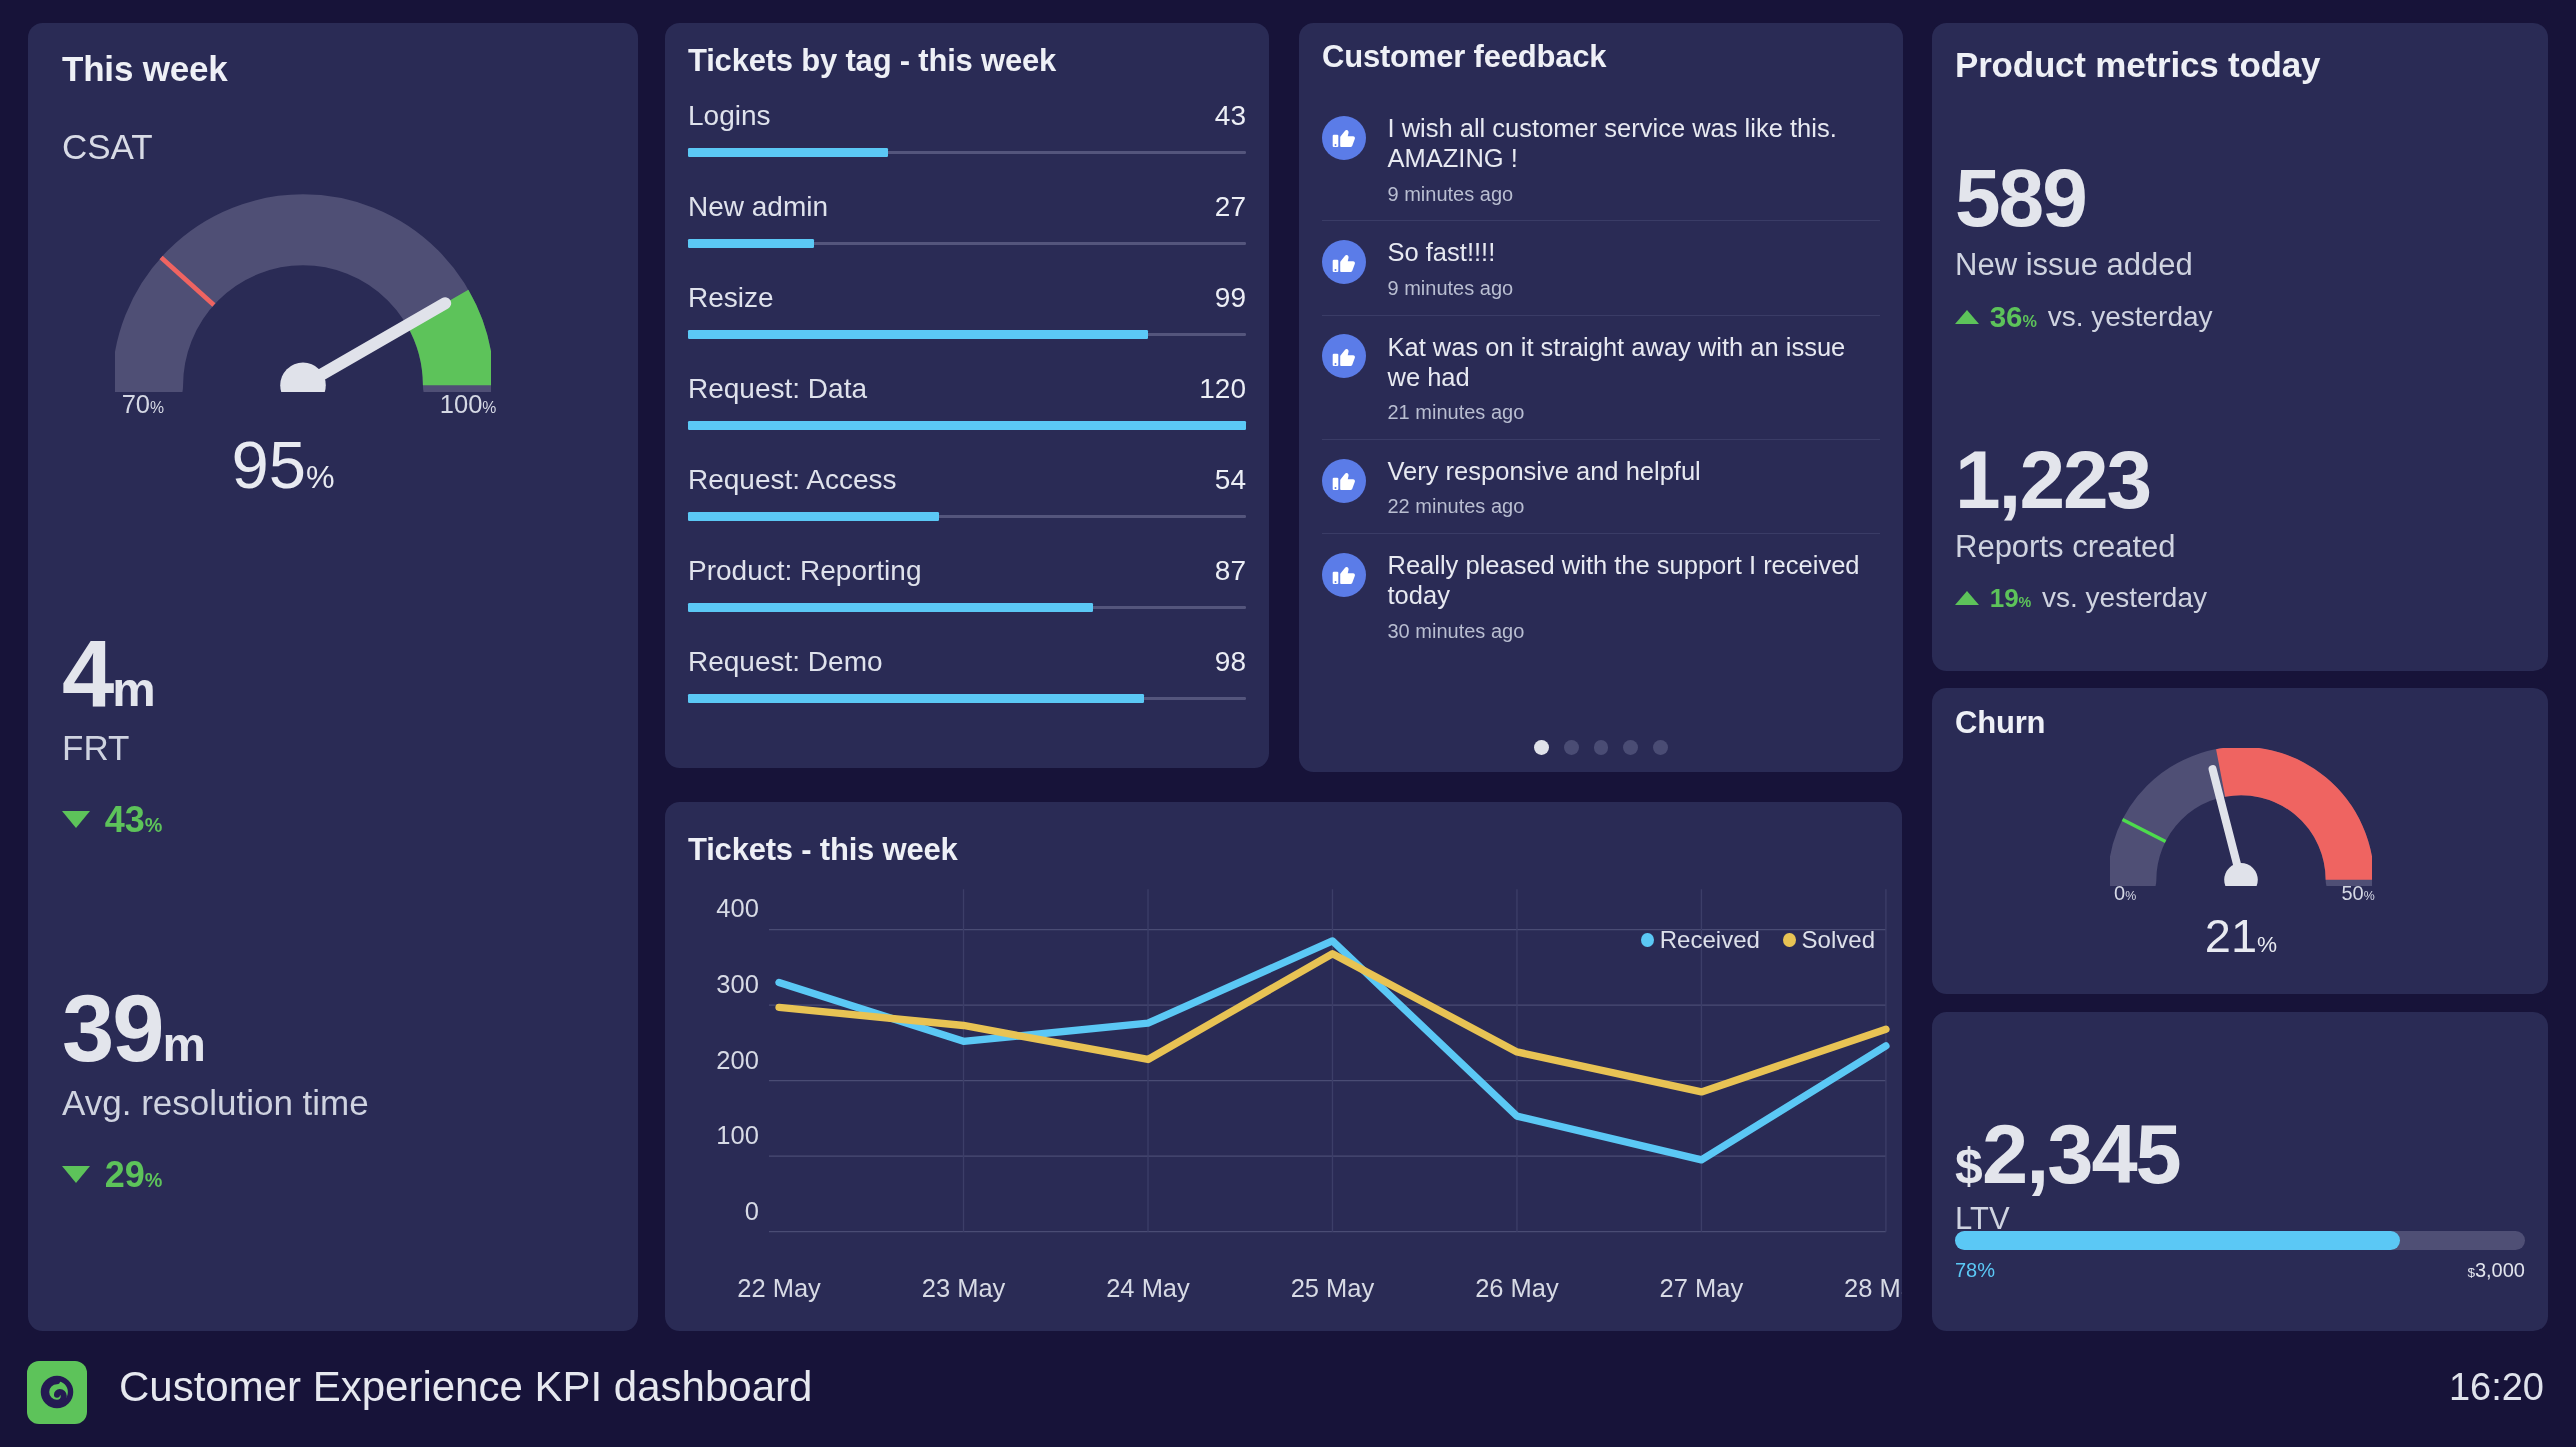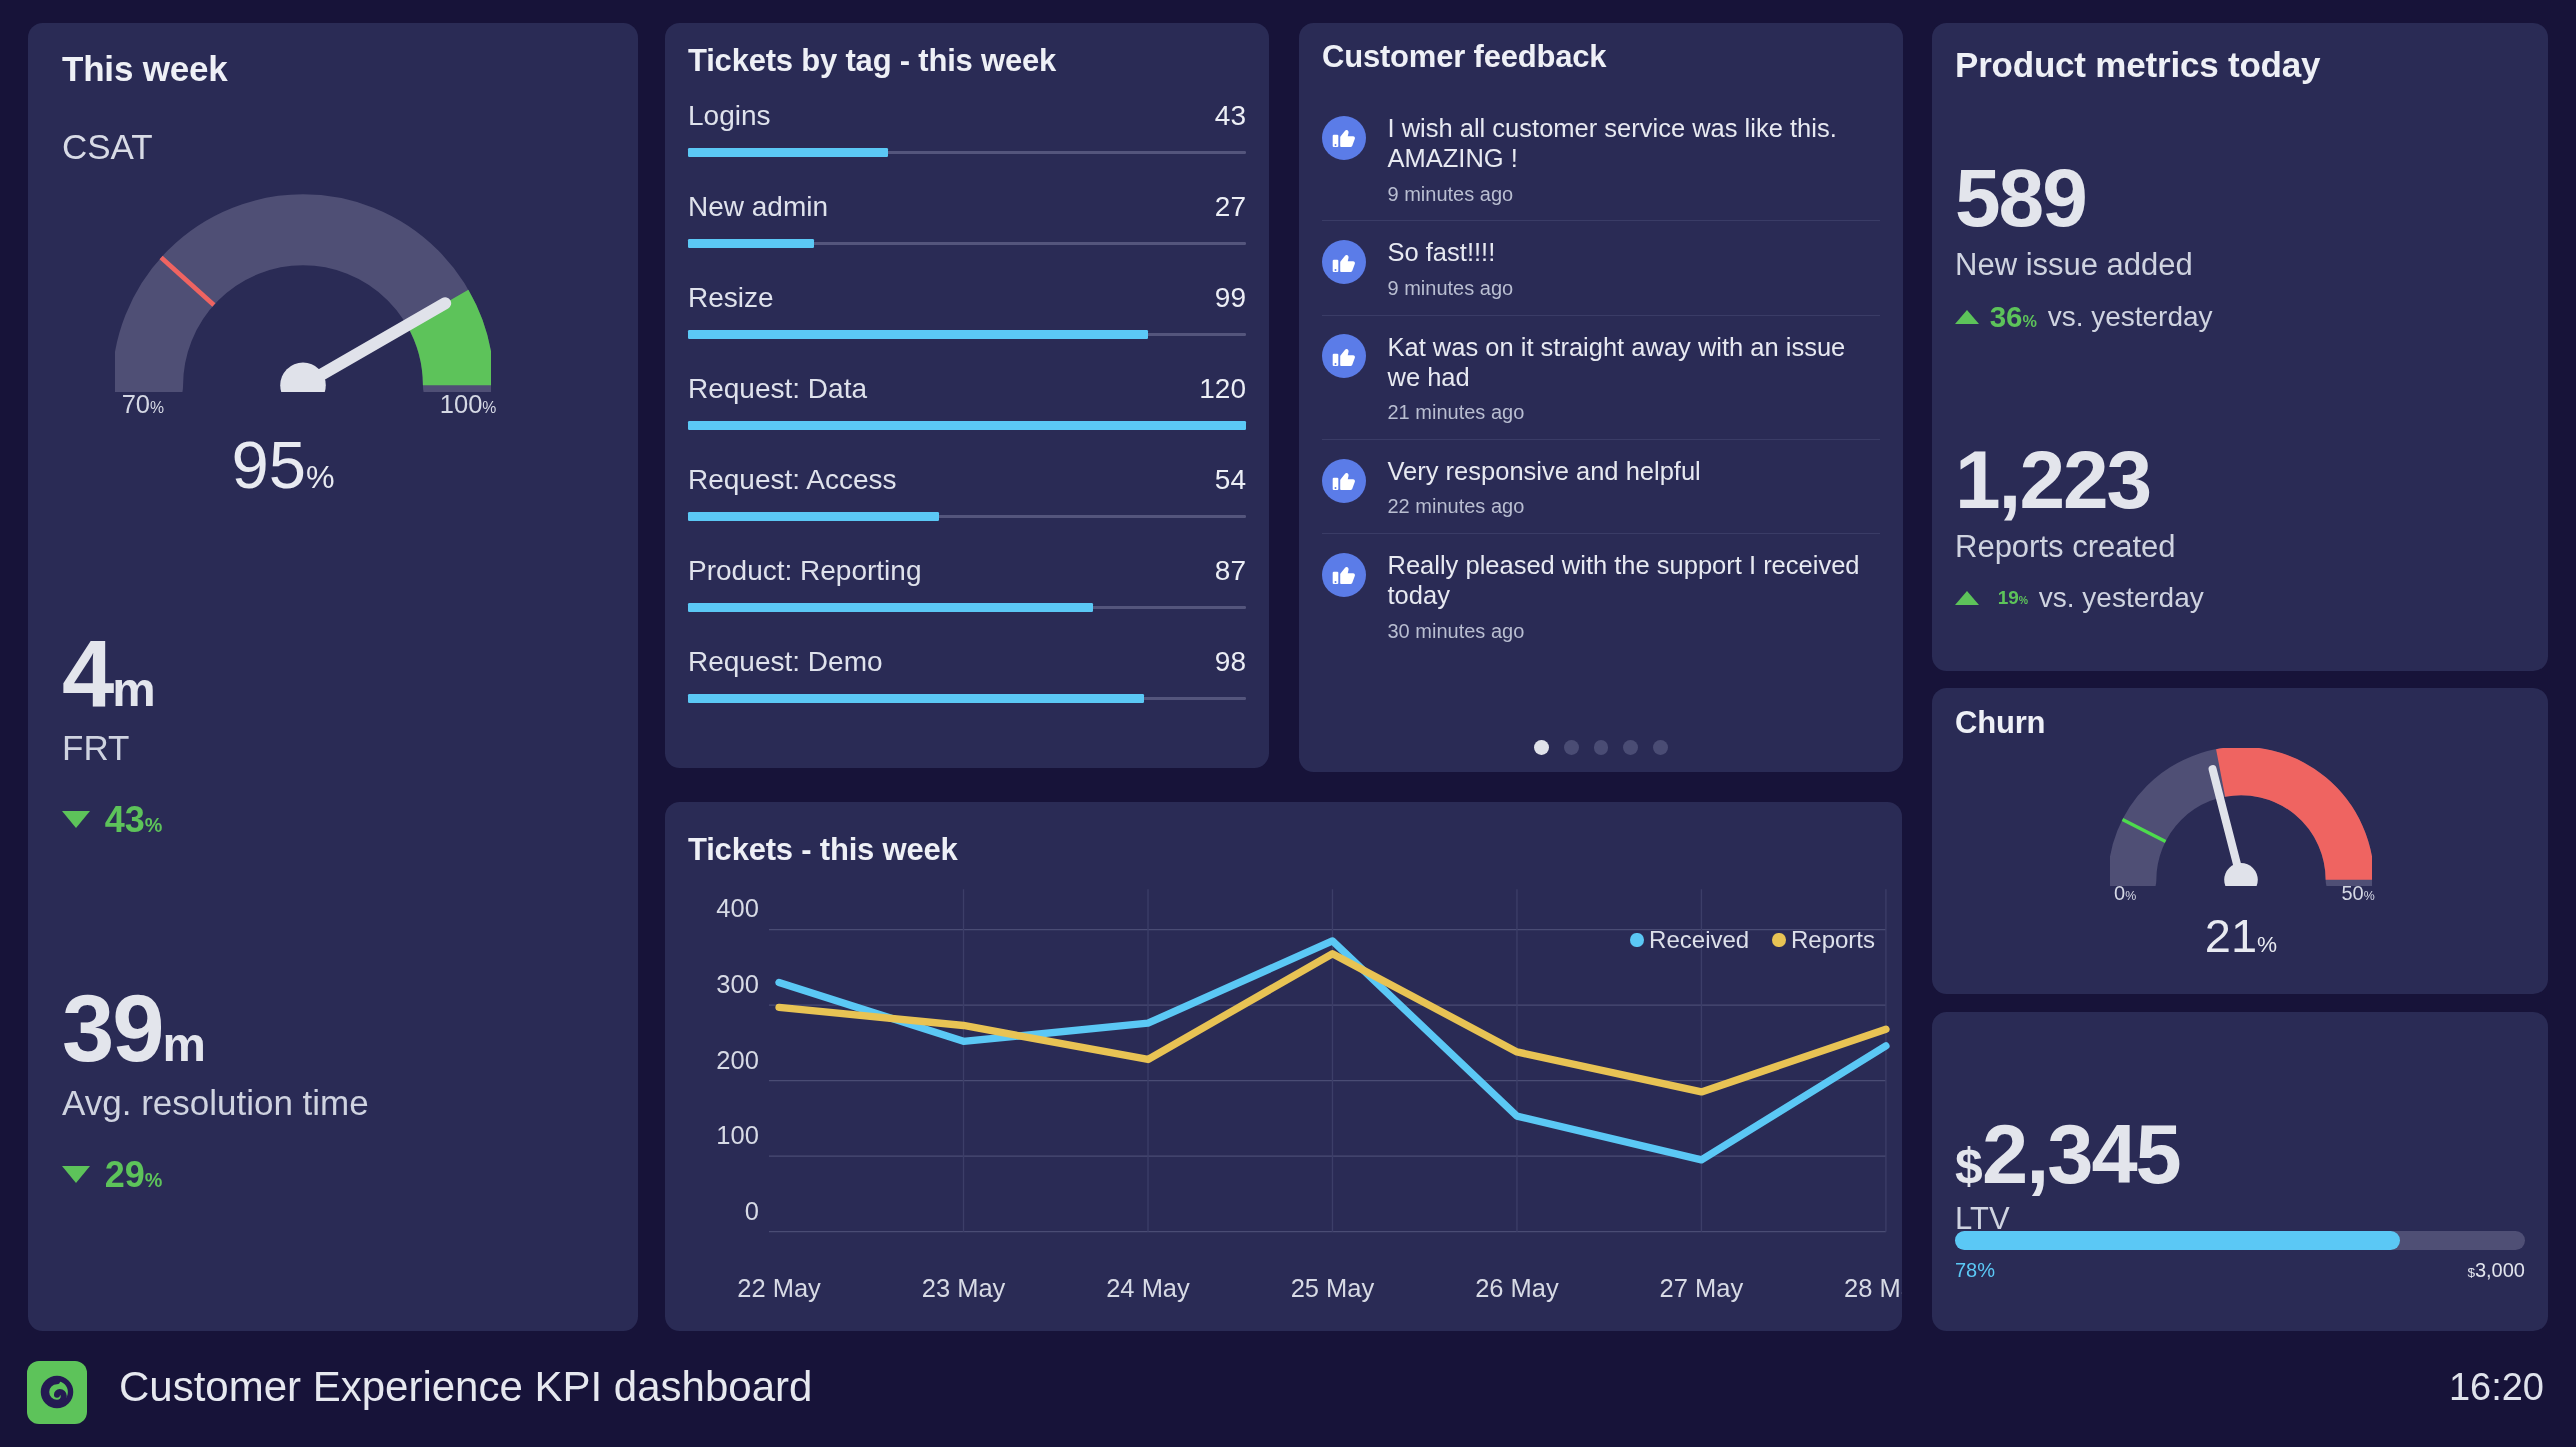--- a/index.html
+++ b/index.html
@@ -333,21 +333,21 @@
         <polyline points="170,268.75 445,356.5 720,329.5 995,206.875 1270,467.875 1545,533.125 1820,363.25" fill="none" stroke="#5bc8f5" stroke-width="11" stroke-linejoin="round" stroke-linecap="round"></polyline>
         <polyline points="170,305.875 445,332.875 720,383.5 995,226 1270,372.25 1545,431.875 1820,338.5" fill="none" stroke="#e8c354" stroke-width="11" stroke-linejoin="round" stroke-linecap="round"></polyline>
       </svg>
     <div class="legend" id="chart-legend">
         <div class="li">
           <span class="swatch" style="background: rgb(91, 200, 245);"></span>
           <span>Received</span>
         </div>
         <div class="li">
           <span class="swatch" style="background: rgb(232, 195, 84);"></span>
-          <span>Reports</span>
+          <span>Solved</span>
         </div>
       </div>
   </section>
 
   <section class="card" id="card-product">
     <div class="card-title">Product metrics today</div>
 
     <div class="bigstat" style="left:23px; top:134px;">
       <div class="num" style="font-size:82px;">589</div>
       <div class="lbl" style="font-size:31px; margin-top:8px;">New issue added</div>
@@ -356,21 +356,21 @@
         <span class="dval" style="font-size:29.5px;"><span>36</span><span class="pct">%</span></span>
         <span class="dtxt" style="font-size:28px;">vs. yesterday</span>
       </div>
     </div>
 
     <div class="bigstat" style="left:23px; top:416px;">
       <div class="num" style="font-size:82px;">1,223</div>
       <div class="lbl" style="font-size:31px; margin-top:8px;">Reports created</div>
       <div class="delta" style="margin-top:17.4px; gap:10.7px;">
         <span class="tri up"></span>
-        <span class="dval" style="font-size:19px;margin-left:8px;"><span>19</span><span class="pct">%</span></span>
+        <span class="dval" style="font-size:26px;"><span>19</span><span class="pct">%</span></span>
         <span class="dtxt" style="font-size:28px;">vs. yesterday</span>
       </div>
     </div>
   </section>
 
   <section class="card" id="card-churn">
     <div class="card-title">Churn</div>
     <div class="gauge-wrap" id="churn-gauge" style="left:178px; top:60px; width:262px; height:138px;">
       <svg viewBox="0 0 390 205" width="262" height="138">
         <path d="M 33 196 A 162 162 0 0 1 357 196" fill="none" stroke="#4f4f75" stroke-width="72" stroke-linecap="round"></path>

